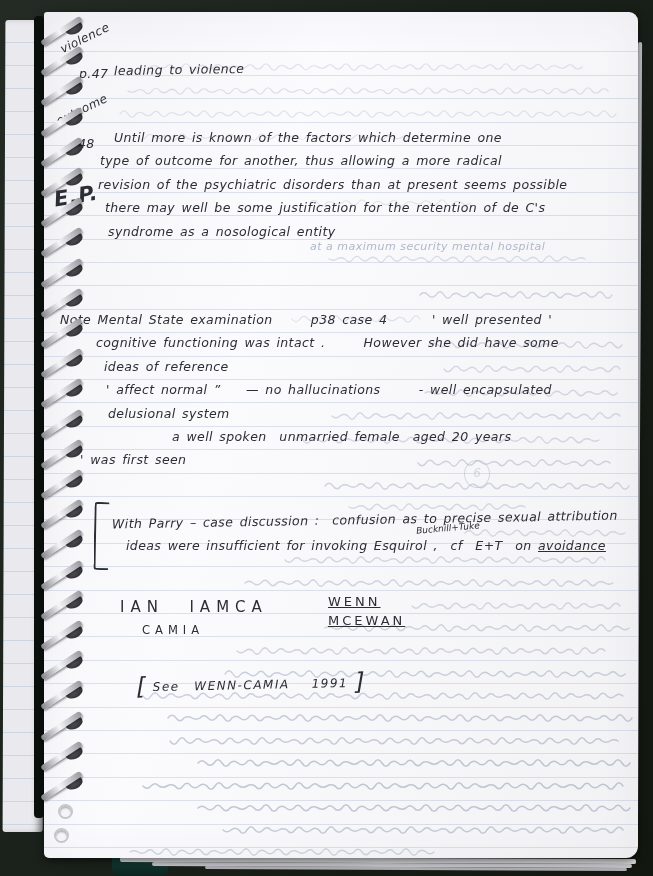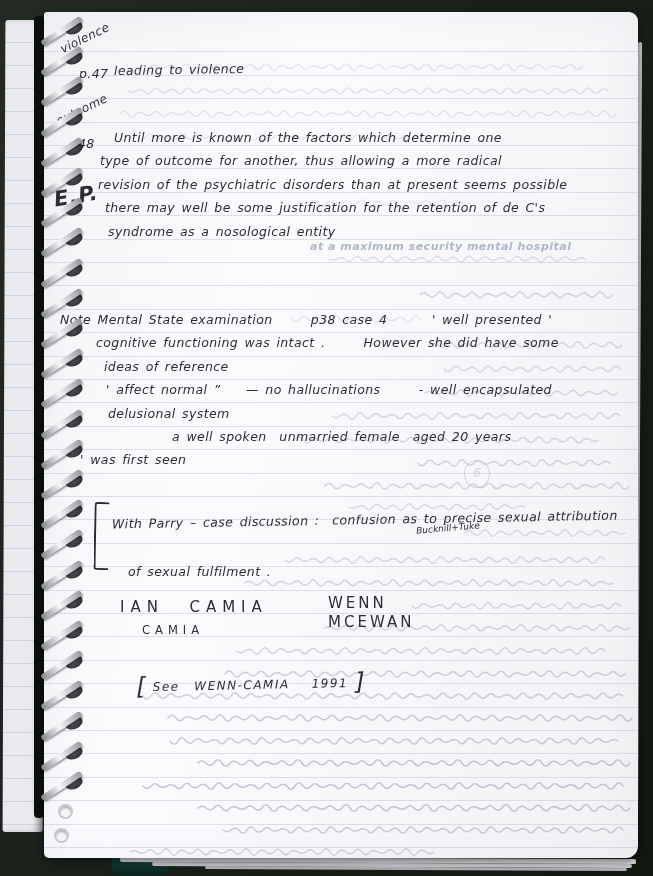--- a/index.html
+++ b/index.html
@@ -68,34 +68,34 @@
   }
   .hwline{white-space:pre;height:23.4px;line-height:23.4px;}
   .block{font-size:12.5px;line-height:23.4px;}
   .rot-s{transform:rotate(-1deg);}
   .diag{transform:rotate(-26deg);transform-origin:left bottom;}
   .margin-note{font-size:12px;}
   .initials{font-size:21px;transform:rotate(-9deg);font-weight:bold;letter-spacing:1px;}
   .sup{font-size:9px;transform:rotate(-5deg);letter-spacing:0;}
   .caps{font-style:normal;font-size:15px;letter-spacing:6px;}
   .caps-small{font-style:normal;font-size:11.5px;letter-spacing:5px;}
-  .caps-med{font-style:normal;font-size:15px;letter-spacing:3px;}
+  .caps-med{font-style:normal;font-size:13px;letter-spacing:3px;text-decoration:underline;}
   .citation{font-size:12px;letter-spacing:1.5px;transform:rotate(-1.2deg);}
   .citation .brk{font-size:24px;font-weight:300;vertical-align:-3px;letter-spacing:0;}
   .underl{text-decoration:underline;}
   .big-bracket{
     position:absolute;left:50px;top:490px;width:13px;height:64px;z-index:4;
     border-left:2.5px solid var(--ink,#2d2d35);
     border-top:2.5px solid var(--ink,#2d2d35);
     border-bottom:2.5px solid var(--ink,#2d2d35);
     border-radius:3px 0 0 3px;transform:rotate(1deg);
   }
   .pencil{
     position:absolute;font-style:italic;font-size:11px;color:var(--pencil_ghost,#aeb8c9);
-    letter-spacing:.5px;z-index:3;white-space:pre;filter:blur(.2px);font-weight:bold;
+    letter-spacing:.5px;z-index:3;white-space:pre;filter:blur(.2px);
   }
   .ghost{position:absolute;z-index:2;filter:blur(.3px);}
   .ghost-circle{
     position:absolute;width:24px;height:26px;border:1.4px solid #b2bac9;border-radius:50%;
     opacity:.5;z-index:2;color:#b2bac9;font-size:12px;text-align:center;line-height:24px;
     font-style:italic;filter:blur(.2px);
   }
 </style>
 </head>
 <body>
@@ -216,23 +216,23 @@
   <div class="hw block" style="left:54px;top:114px;"><div class="hwline" style="padding-left: 16px;">Until more is known of the factors which determine one</div><div class="hwline" style="padding-left: 2px;">type of outcome for another, thus allowing a more radical</div><div class="hwline" style="padding-left: 0px;">revision of the psychiatric disorders than at present seems possible</div><div class="hwline" style="padding-left: 7px;">there may well be some justification for the retention of de C's</div><div class="hwline" style="padding-left: 10px;">syndrome as a nosological entity</div></div>
 
   <div class="pencil" style="left:266px;top:228px;">at a maximum security mental hospital</div>
   <div class="ghost-circle" style="left:420px;top:448px;">6</div>
 
   <div class="hw block" style="left:16px;top:296px;"><div class="hwline" style="padding-left: 0px;">Note Mental State examination      p38 case 4       ' well presented '</div><div class="hwline" style="padding-left: 36px;">cognitive functioning was intact .      However she did have some</div><div class="hwline" style="padding-left: 44px;">ideas of reference</div><div class="hwline" style="padding-left: 46px;">' affect normal ”    — no hallucinations      - well encapsulated</div><div class="hwline" style="padding-left: 48px;">delusional system</div><div class="hwline" style="padding-left: 112px;">a well spoken  unmarried female  aged 20 years</div><div class="hwline" style="padding-left: 20px;">' was first seen</div></div>
 
   <div class="big-bracket"></div>
   <div class="hw block rot-s" style="left:68px;top:496px;">With Parry – case discussion :  confusion as to precise sexual attribution</div>
   <div class="hw sup" style="left:372px;top:511px;">Bucknill+Tuke</div>
-  <div class="hw block" style="left:84px;top:548px;">of sexual fulfilment .</div>
-
-  <div class="hw caps" style="left:76px;top:586px;">IAN  CAMIA</div>
+  <div class="hw block" style="left:82px;top:522px;"><span>ideas were insufficient for invoking Esquirol ,  cf  E+T  on </span><span class="underl">avoidance</span></div>
+
+  <div class="hw caps" style="left:76px;top:586px;">IAN  IAMCA</div>
   <div class="hw caps-small" style="left:98px;top:611px;">CAMIA</div>
   <div class="hw caps-med" style="left:284px;top:582px;">WENN</div>
   <div class="hw caps-med" style="left:284px;top:601px;">MCEWAN</div>
   <div class="hw citation" style="left:92px;top:658px;"><span class="brk">[</span><span> See  WENN-CAMIA   1991 </span><span class="brk">]</span></div>
 </div>
 
 <div id="binding">
     <div class="coil" style="top: 20px;">
       <div class="hole"></div>
       <div class="wire"></div>

